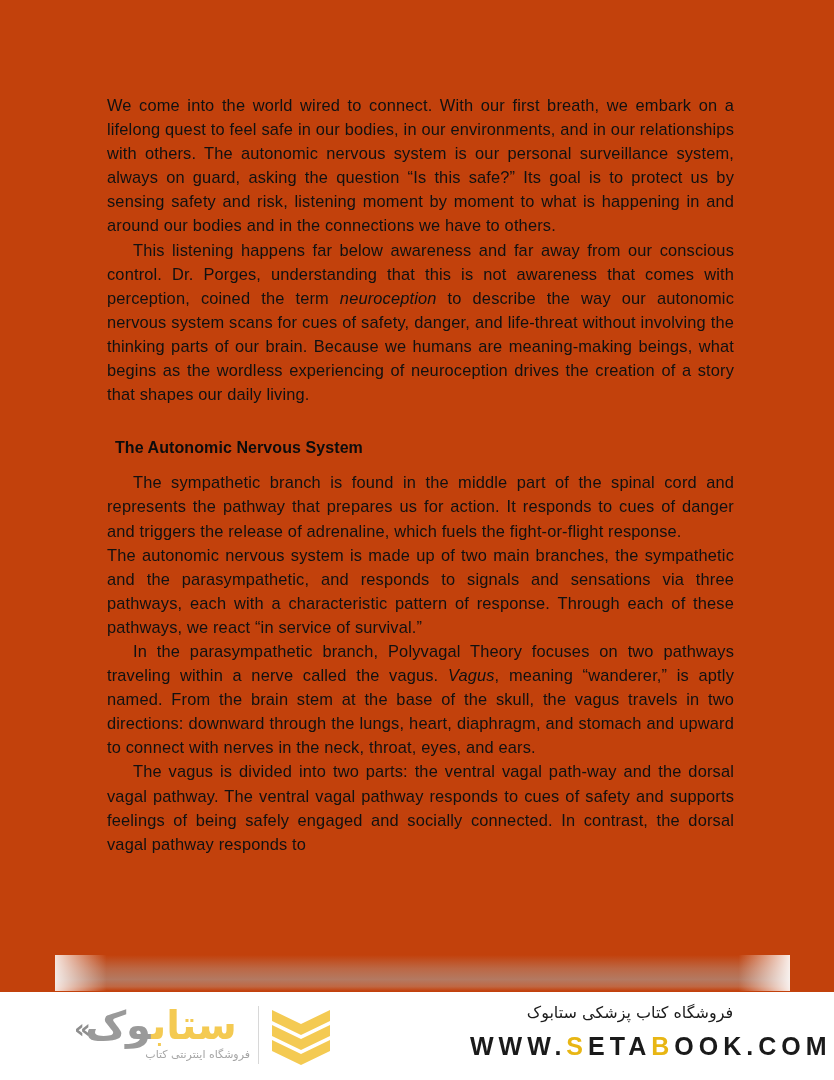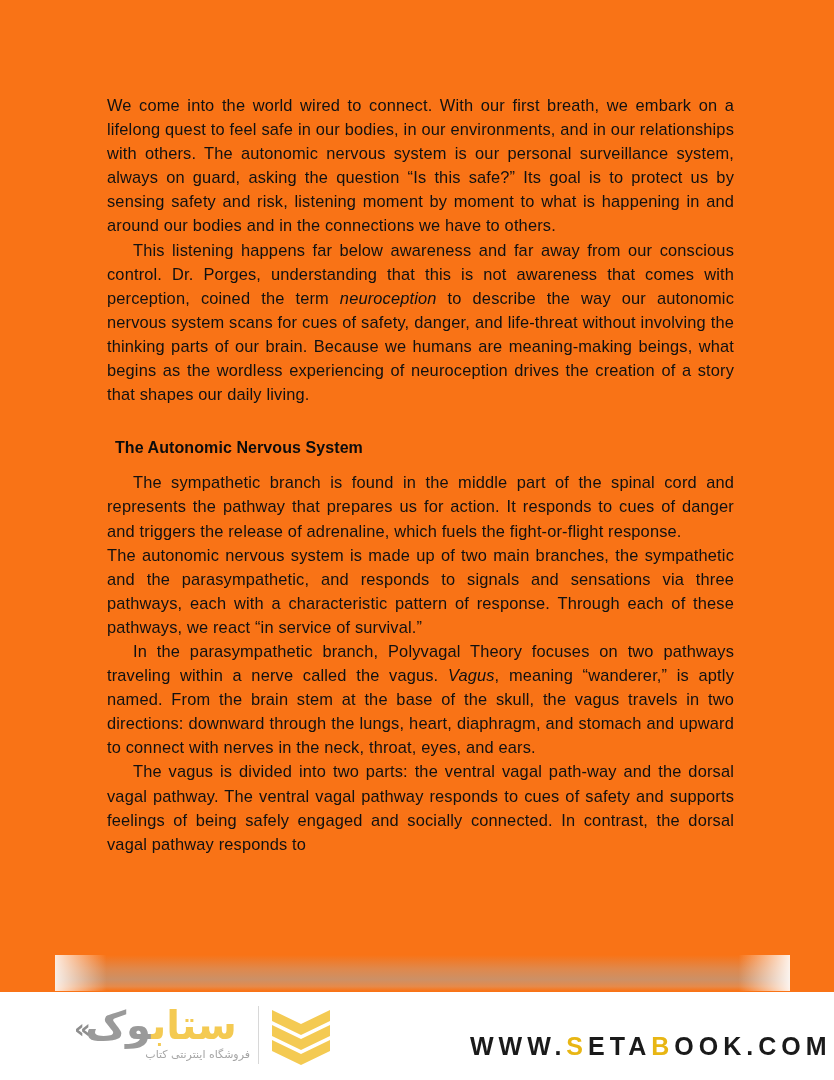--- a/index.html
+++ b/index.html
@@ -15,21 +15,21 @@
     position: relative;
   }
 
   
   #page-scan {
     position: absolute;
     left: 0;
     top: 0;
     width: 834px;
     height: 992px;
-    background: #f97316;
+    background: #c2410c;
   }
 
   
   #scan-edge-shadow {
     position: absolute;
     left: 55px;
     top: 955px;
     width: 735px;
     height: 36px;
     background: linear-gradient(to bottom,
@@ -257,17 +257,18 @@
         <svg width="58" height="56" viewBox="0 0 58 56" xmlns="http://www.w3.org/2000/svg">
           <polygon points="0,0 29,14 58,0 58,11 29,25 0,11" fill="#f4ca52"></polygon>
           <polygon points="0,15 29,29 58,15 58,26 29,40 0,26" fill="#f4ca52"></polygon>
           <polygon points="0,30 29,44 58,30 58,41 29,55 0,41" fill="#f4ca52"></polygon>
         </svg>
       </div>
 
     </div>
 
     <div id="site-block">
+      <div id="site-persian">فروشگاه کتاب پزشکی ستابوک</div>
       <div id="site-url"><span>WWW.</span><span class="accent">S</span><span>ETA</span><span class="accent">B</span><span>OOK.COM</span></div>
     </div>
 
   </div>
 </div>
 
 </body></html>

